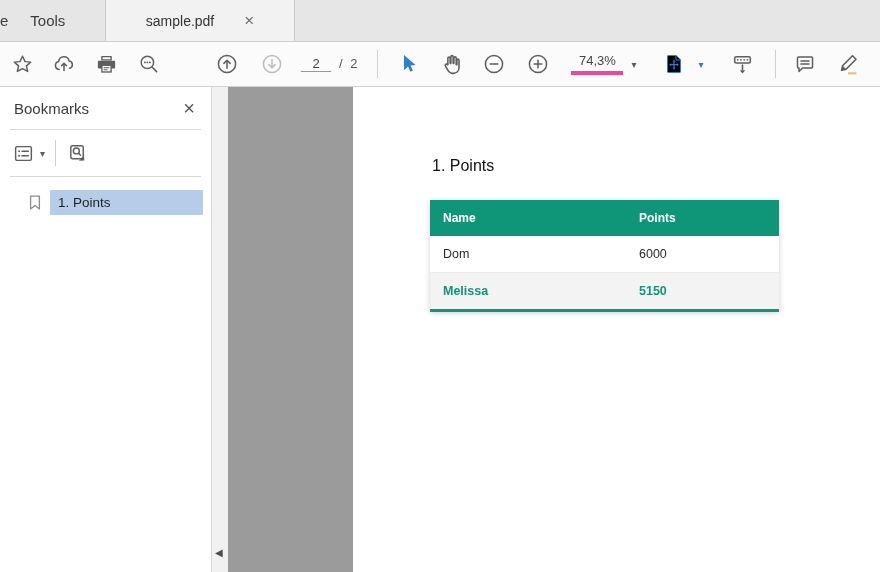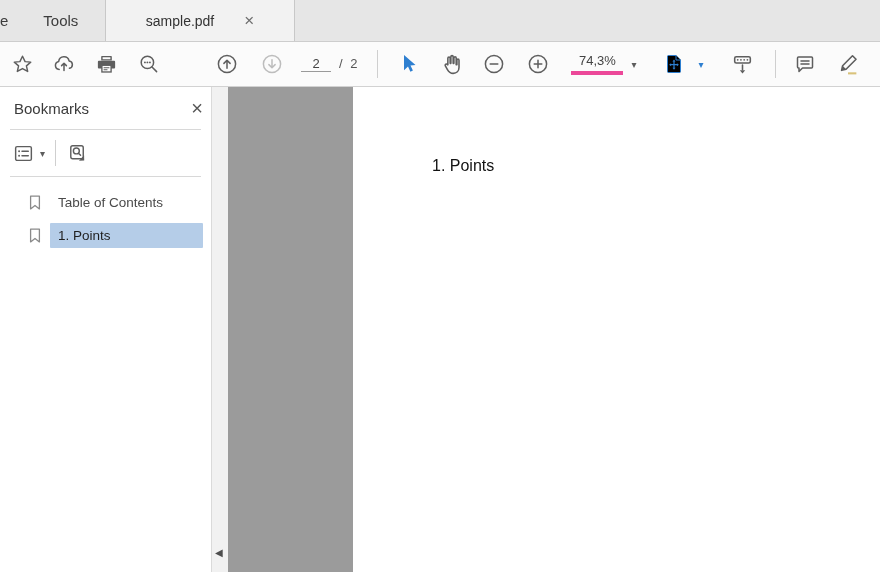--- a/index.html
+++ b/index.html
@@ -3,42 +3,42 @@
 <meta charset="utf-8">
 <style>
   * { margin:0; padding:0; box-sizing:border-box; }
   html,body { width:880px; height:572px; overflow:hidden; }
   body { font-family:"Liberation Sans", sans-serif; background:#fff; }
   .app { width:880px; height:572px; display:flex; flex-direction:column; }
 
   
   .tabbar { height:42px; background:#e6e6e6; display:flex; align-items:stretch; border-bottom:1px solid #cdcdcd; flex:0 0 auto; }
   .tab-left { width:105px; display:flex; align-items:center; color:#3c3c3c; font-size:15px; }
-  .tools-label { margin-left:35px; }
+  .tools-label { margin-left:22px; }
   .tab-active { width:190px; background:#f2f2f2; border-left:1px solid #c8c8c8; border-right:1px solid #c8c8c8; display:flex; align-items:center; justify-content:center; font-size:14px; color:#333; }
   .tab-close { margin-left:30px; color:#6d6d6d; font-size:17px; line-height:1; cursor:default; }
   .tab-rest { flex:1; }
 
   
   .toolbar { height:45px; background:#fbfbfb; border-bottom:1px solid #d2d2d2; display:flex; align-items:center; flex:0 0 auto; }
   .tbtn { width:34px; height:34px; display:flex; align-items:center; justify-content:center; flex:0 0 auto; }
   .tsep { width:1px; height:28px; background:#cfcfcf; flex:0 0 auto; }
   .page-num-wrap { display:flex; align-items:baseline; margin-left:12px; }
   .page-input { width:30px; border:none; border-bottom:1px solid #9a9a9a; background:transparent; text-align:center; font-size:13px; color:#444; font-family:"Liberation Sans",sans-serif; }
   .page-count { font-size:13px; color:#555; margin-left:8px; letter-spacing:2px; }
   .zoom-wrap { display:flex; align-items:center; margin-left:16px; }
   .zoom-level { font-size:13px; color:#444; border-bottom:4px solid #ec4899; padding:0 4px 3px 4px; min-width:52px; text-align:center; }
   .caret { font-size:10px; color:#5d5d5d; margin-left:8px; }
   .caret.blue { color:#2e7fd0; }
 
   
   .content { flex:1; display:flex; min-height:0; }
 
   .sidebar { width:211px; background:#fff; display:flex; flex-direction:column; }
-  .bm-header { height:42px; display:flex; align-items:center; padding:0 8px 0 14px; }
+  .bm-header { height:42px; display:flex; align-items:center; padding:0 16px 0 14px; }
   .bm-title { font-size:15px; color:#3b3b3b; }
   .bm-close { margin-left:auto; font-size:20px; color:#565656; line-height:1; }
   .bm-divider { border-bottom:1px solid #d8d8d8; margin:0 10px; }
   .bm-tools { height:46px; display:flex; align-items:center; padding-left:12px; }
   .bm-tool-sep { width:1px; height:26px; background:#cfcfcf; margin:0 10px; }
   .bm-list { padding-top:10px; }
   .bm-item { display:flex; align-items:center; height:30px; padding-left:27px; margin-bottom:3px; }
   .bm-item .bm-label { flex:1; margin:0 8px 0 7px; padding:5px 8px; font-size:13.5px; color:#4a4a4a; border-radius:1px; white-space:nowrap; overflow:hidden; }
   .bm-item.selected .bm-label { background:#b5cde8; color:#1f1f1f; }
 
@@ -213,39 +213,51 @@
           <svg width="23" height="23" viewBox="0 0 24 24">
             <rect class="ic" stroke-width="1.4" x="5" y="4" width="13" height="13.5" rx="2"></rect>
             <circle class="ic" stroke-width="1.4" cx="10.8" cy="9.3" r="3.1"></circle>
             <path class="ic" stroke-width="1.4" d="M13 11.7l2.2 2.2"></path>
             <path class="ic-fill" d="M13.5 19.5l5.5-.1-.1-5.4z"></path>
           </svg>
         </span>
       </div>
       <div class="bm-divider"></div>
       <div class="bm-list">
-        <div class="bm-item">
-          <svg width="16" height="19" viewBox="0 0 20 22">
-            <path d="M4.5 3h11v16l-5.5-4.3L4.5 19z" fill="none" stroke="#8a8a8a" stroke-width="1.6" stroke-linejoin="round"></path>
-          </svg>
-          <span class="bm-label">Table of Contents</span>
-        </div>
         <div class="bm-item selected">
           <svg width="16" height="19" viewBox="0 0 20 22">
             <path d="M4.5 3h11v16l-5.5-4.3L4.5 19z" fill="none" stroke="#8a8a8a" stroke-width="1.6" stroke-linejoin="round"></path>
           </svg>
           <span class="bm-label">1. Points</span>
         </div>
       </div>
     </div>
 
     <div class="splitter">
       <span class="collapse-arrow">◀</span>
     </div>
 
     <div class="viewer">
       <div class="page">
         <h1 class="doc-heading">1. Points</h1>
+        <table class="points-table">
+          <thead>
+            <tr>
+              <th class="col-name">Name</th>
+              <th>Points</th>
+            </tr>
+          </thead>
+          <tbody>
+            <tr class="row-plain">
+              <td>Dom</td>
+              <td>6000</td>
+            </tr>
+            <tr class="row-highlight">
+              <td>Melissa</td>
+              <td>5150</td>
+            </tr>
+          </tbody>
+        </table>
       </div>
     </div>
 
   </div>
 </div>
 
 </body></html>

